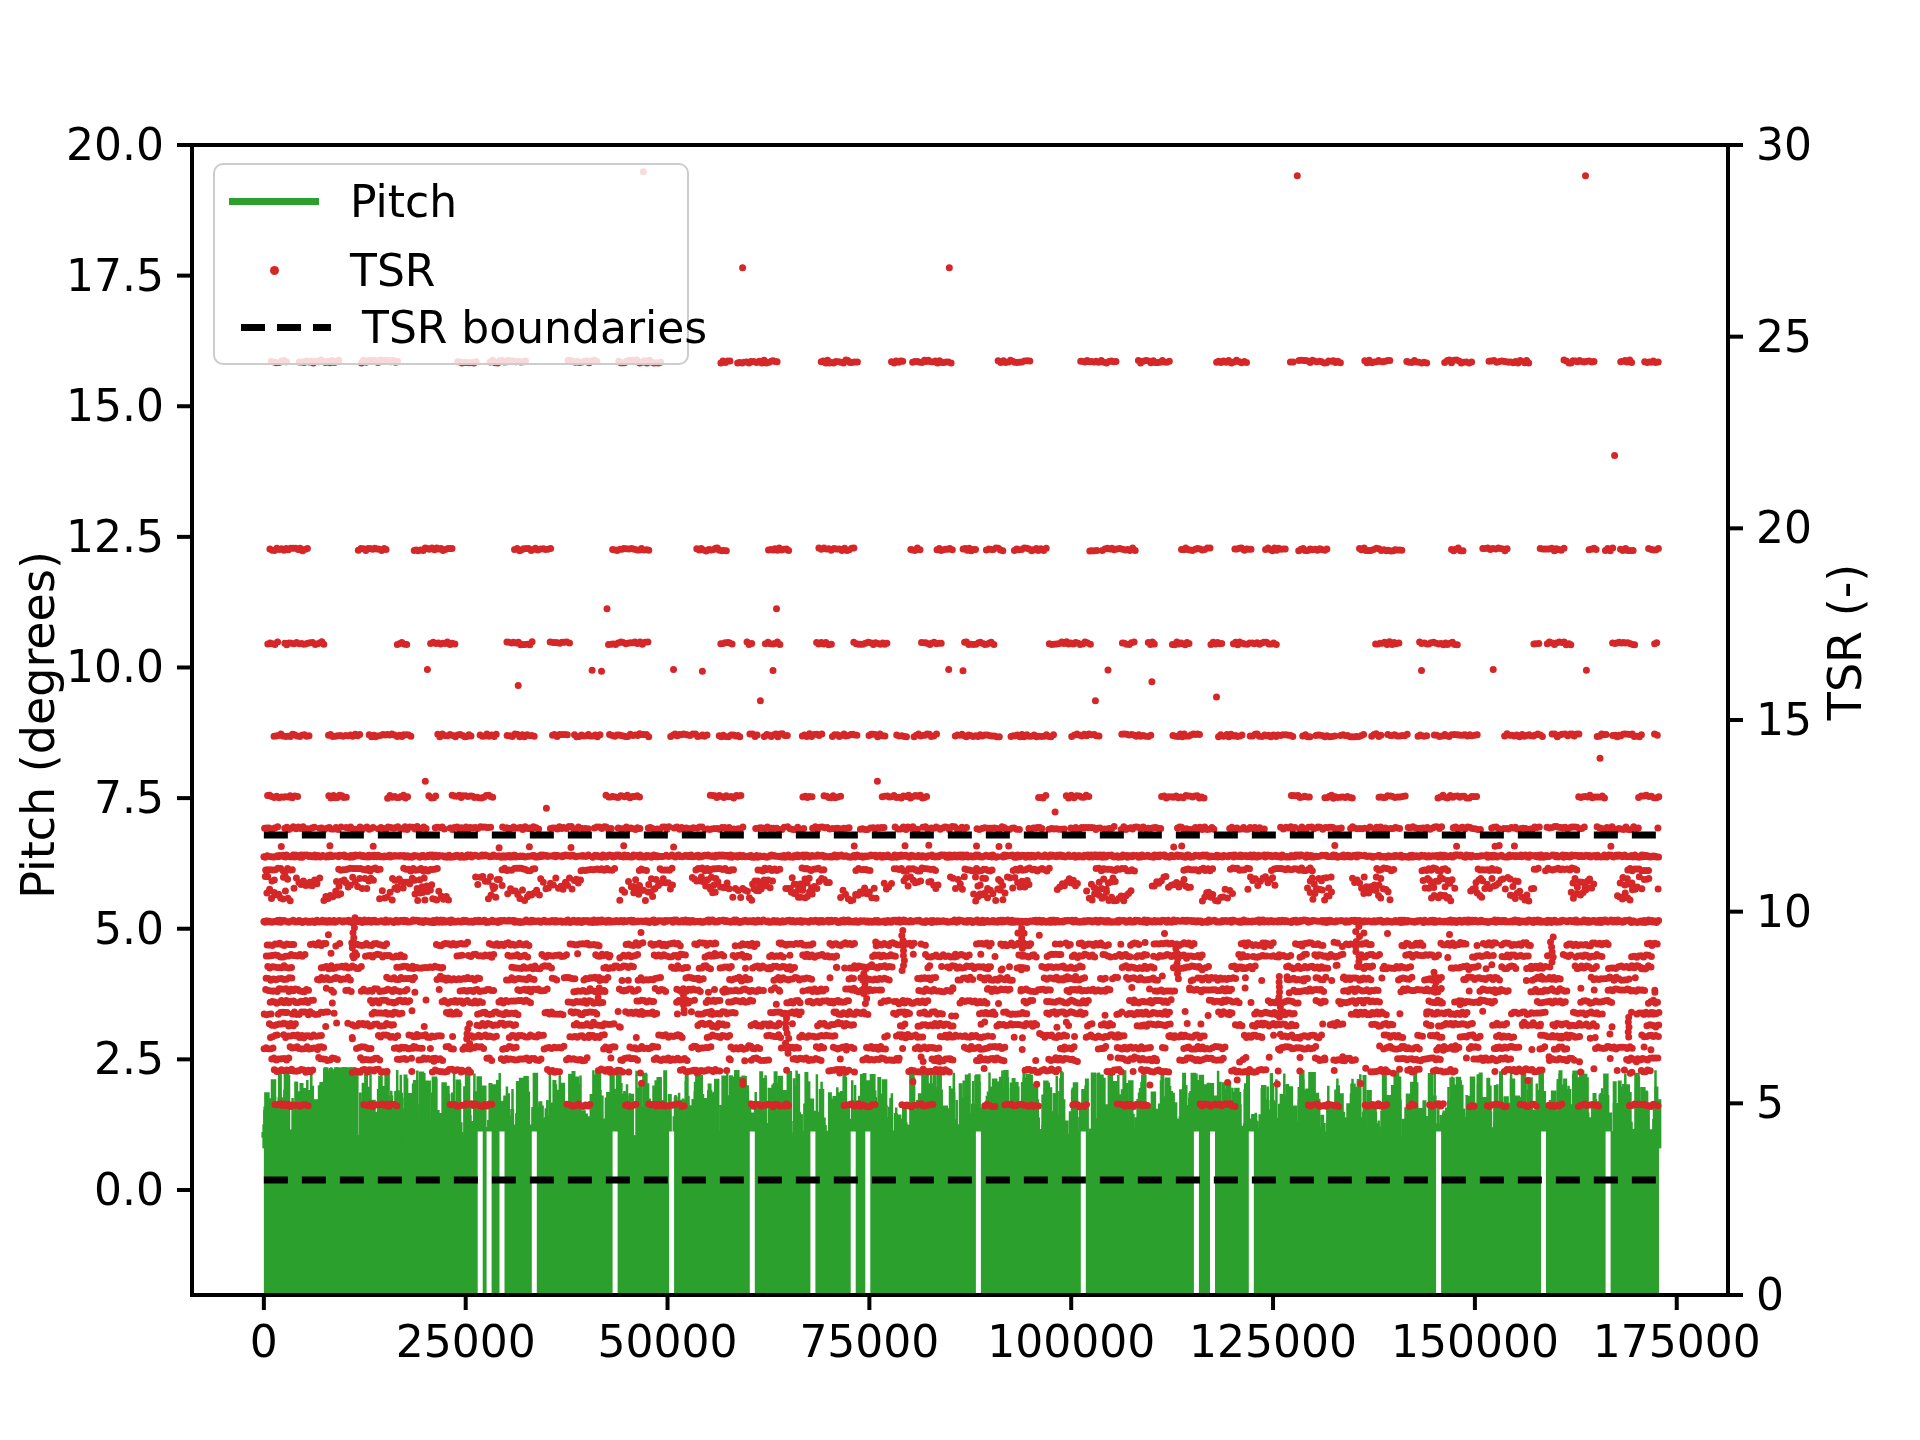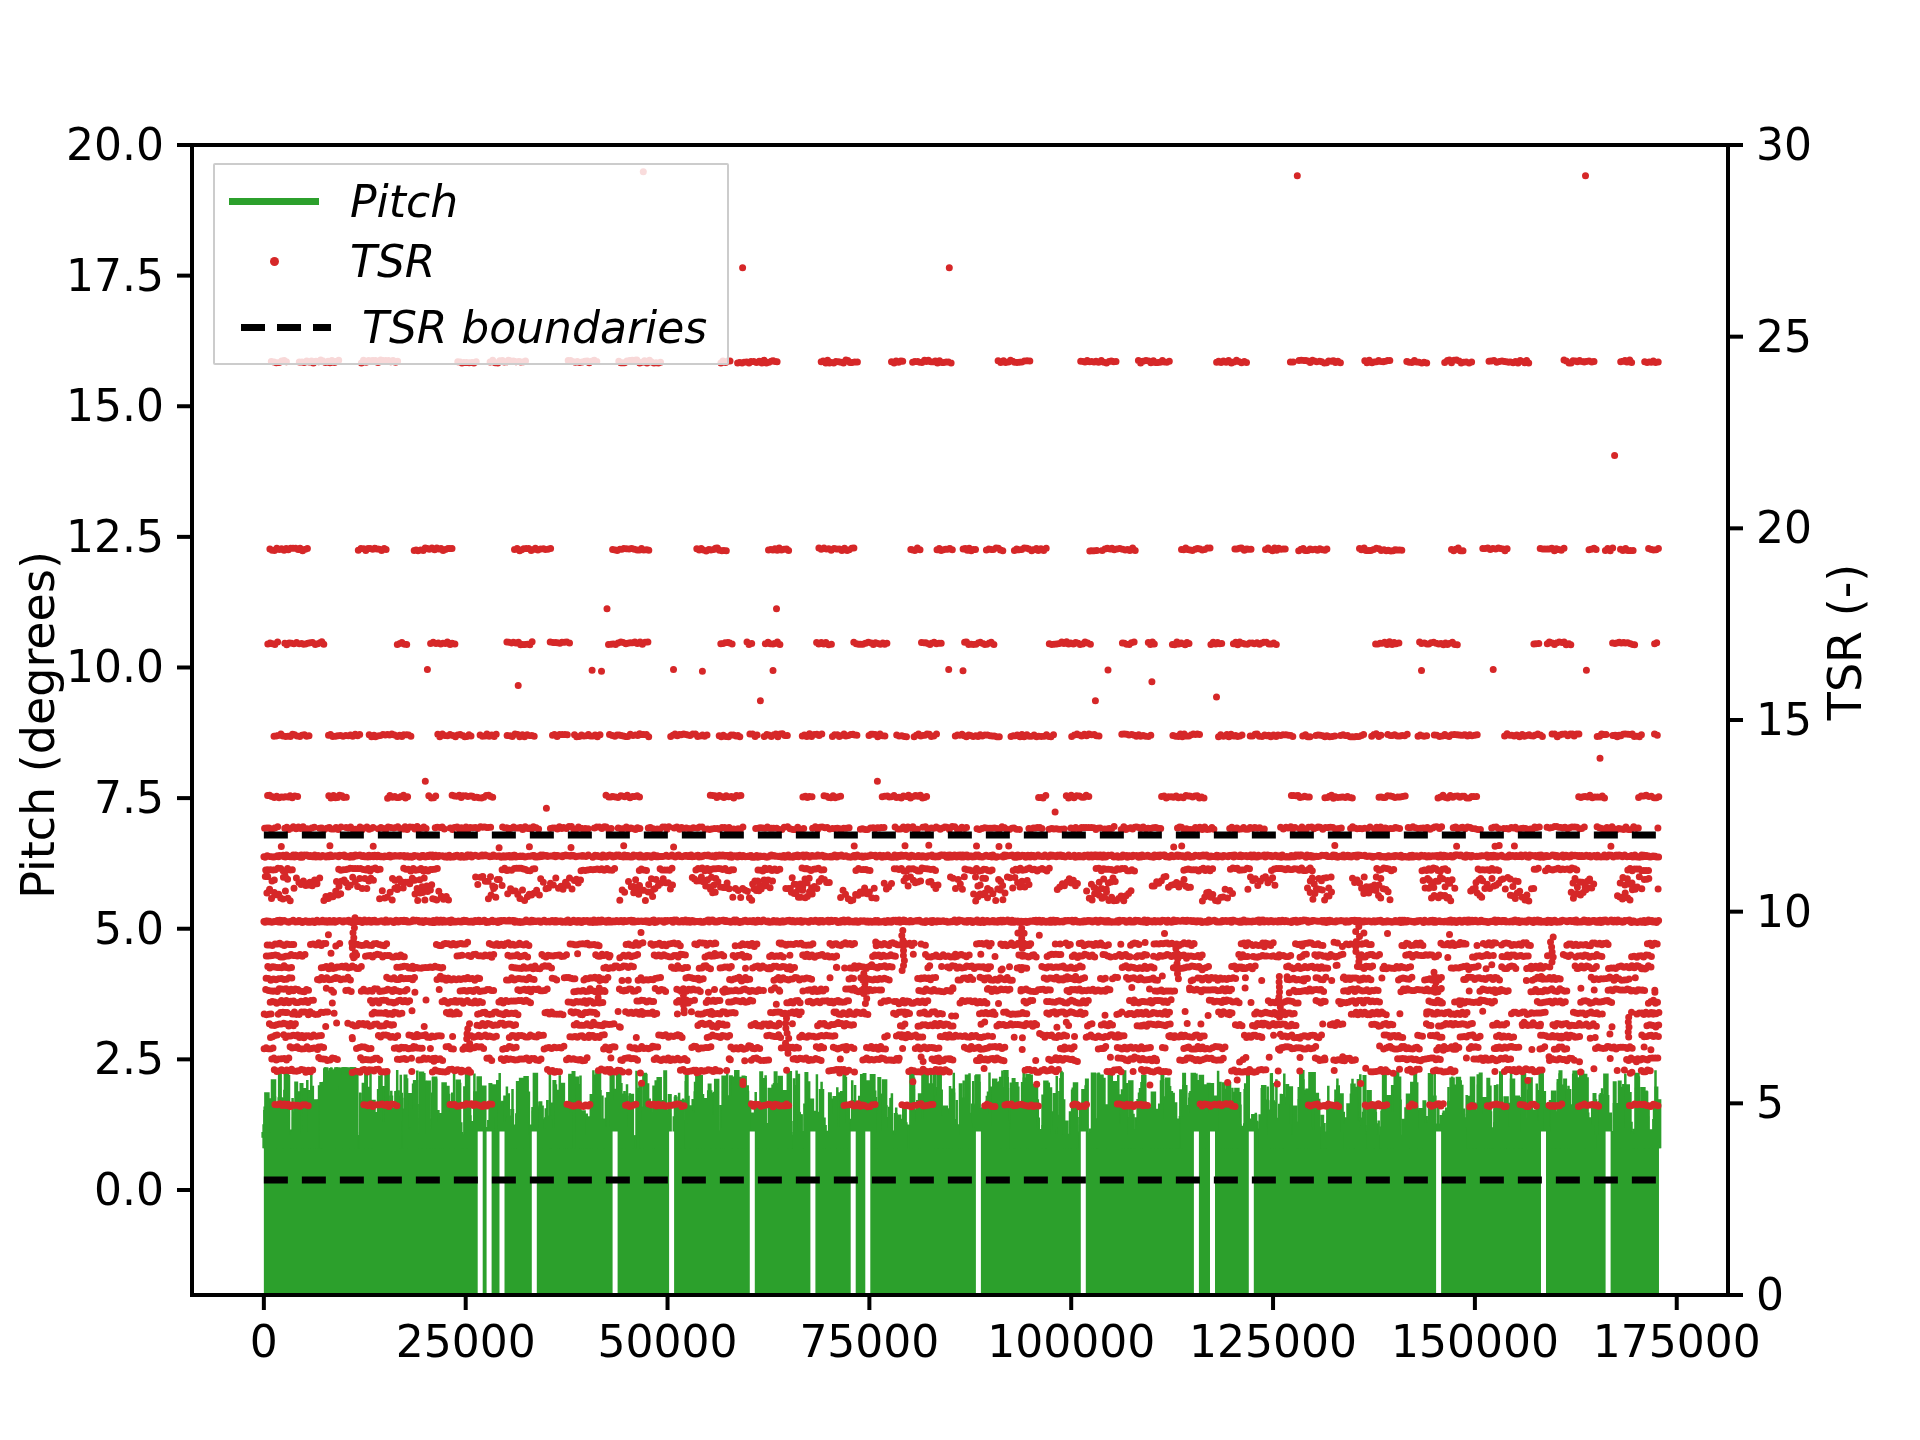--- a/index.html
+++ b/index.html
@@ -3,23 +3,23 @@
 <meta charset="utf-8">
 <style>
   html,body{margin:0;padding:0;background:#ffffff;width:1920px;height:1440px;overflow:hidden;
             font-family:"DejaVu Sans","Liberation Sans",sans-serif;}
   #figure{position:relative;width:1920px;height:1440px;background:#fff;}
   svg{position:absolute;left:0;top:0;}
   .axis-label{position:absolute;width:700px;height:60px;text-align:center;
               font-size:46px;color:#000;line-height:60px;white-space:nowrap;}
   #ylabel-left{left:-312px;top:695px;transform:rotate(-90deg);}
   #ylabel-right{left:1495px;top:612px;transform:rotate(-90deg);}
-  #legend{position:absolute;left:213px;top:163px;width:516px;height:202px;
-          background:rgba(255,255,255,0.82);border:2px solid #cccccc;border-radius:2px;
-          box-sizing:border-box;font-style:italic;}
+  #legend{position:absolute;left:213px;top:163px;width:476px;height:202px;
+          background:rgba(255,255,255,0.82);border:2px solid #cccccc;border-radius:10px;
+          box-sizing:border-box;}
   .legend-row{position:absolute;left:0;width:100%;height:56px;display:flex;align-items:center;}
   .legend-swatch{position:absolute;left:14px;width:90px;height:56px;display:flex;
                  align-items:center;justify-content:center;}
   .legend-label{position:absolute;left:135px;font-size:44px;color:#000;white-space:nowrap;}
   .swatch-line{width:90px;height:7px;background:#2ca02c;}
   .swatch-dot{width:9px;height:9px;border-radius:50%;background:#d62728;}
   .swatch-dash{width:90px;height:7px;
      background:repeating-linear-gradient(to right,#000 0 24px,transparent 24px 36px);}
 </style>
 </head>
@@ -91,21 +91,21 @@
   <div class="axis-label" id="ylabel-left">Pitch (degrees)</div>
   <div class="axis-label" id="ylabel-right">TSR (-)</div>
 
   <div id="legend">
     <div class="legend-row" style="top:8px;">
       <span class="legend-swatch">
           <span class="swatch-line"></span>
         </span>
       <span class="legend-label">Pitch</span>
     </div>
-    <div class="legend-row" style="top:68px;">
+    <div class="legend-row" style="top:77px;">
       <span class="legend-swatch">
           <span class="swatch-dot"></span>
         </span>
       <span class="legend-label">TSR</span>
     </div>
     <div class="legend-row" style="top:134px;margin-left:12px;">
       <span class="legend-swatch">
           <span class="swatch-dash"></span>
         </span>
       <span class="legend-label">TSR boundaries</span>

